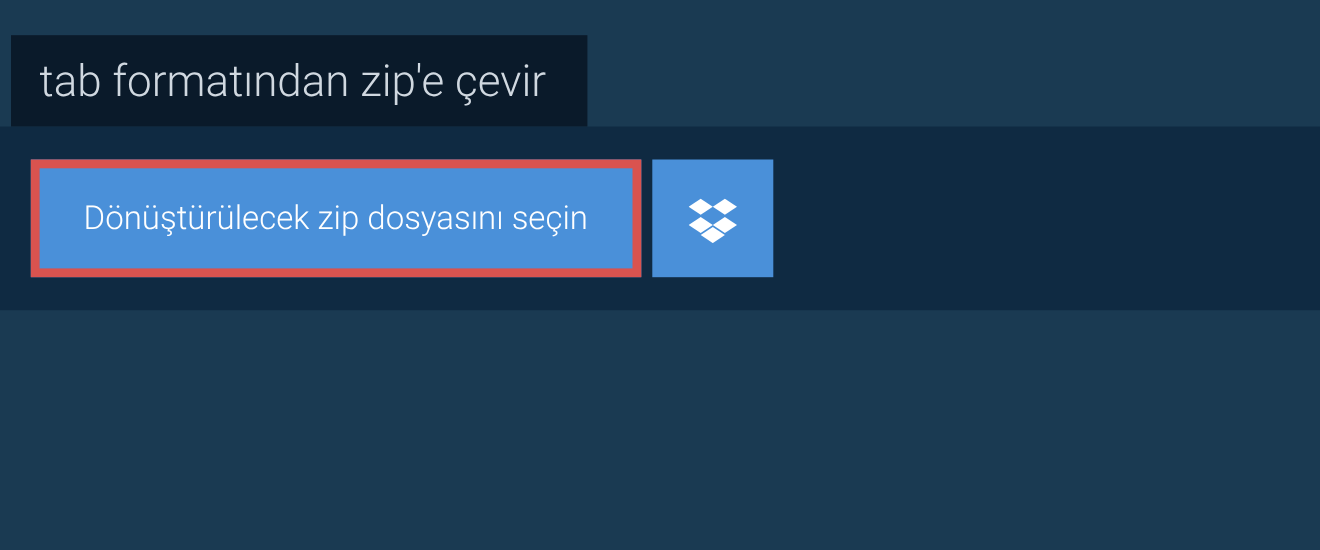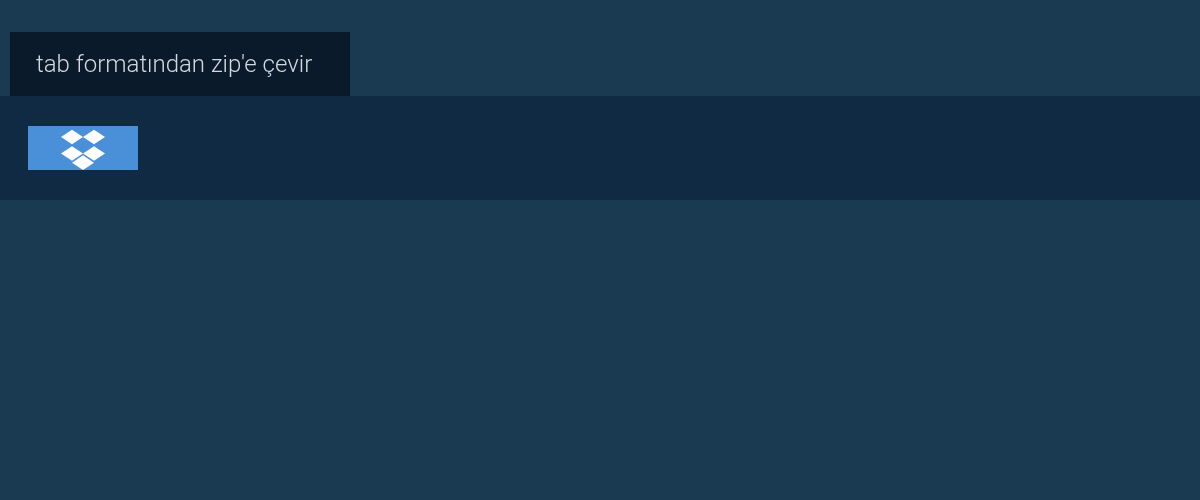--- a/index.html
+++ b/index.html
@@ -18,21 +18,21 @@
       padding-top: 32px;
     }
     .tab-container {
       background: #0a1a2a;
       display: inline-block;
       padding: 18px 38px 18px 26px;
       margin-left: 10px;
     }
     .tab-label {
       color: #d0d8e0;
-      font-size: 24px;
+      font-size: 40px;
       font-weight: 300;
     }
     .content-panel {
       background: #0f2a42;
       margin: 0 0 0 0;
       padding: 30px 28px;
       width: 100%;
     }
     .button-row {
       display: flex;
@@ -74,20 +74,23 @@
 <body>
 
 <div class="header-area">
   <div class="tab-container">
     <span class="tab-label">tab formatından zip'e çevir</span>
   </div>
 </div>
 
 <div class="content-panel">
   <div class="button-row">
+    <div class="file-select-button">
+      <span>Dönüştürülecek zip dosyasını seçin</span>
+    </div>
     <div class="dropbox-button">
       <span class="dropbox-icon">
         <svg viewBox="0 0 48 48" xmlns="http://www.w3.org/2000/svg">
           <path d="M12 4 L24 12 L12 20 L0 12 Z"></path>
           <path d="M36 4 L48 12 L36 20 L24 12 Z"></path>
           <path d="M12 22 L24 30 L12 38 L0 30 Z"></path>
           <path d="M36 22 L48 30 L36 38 L24 30 Z"></path>
           <path d="M12 40 L24 32 L36 40 L24 48 Z"></path>
         </svg>
       </span>

